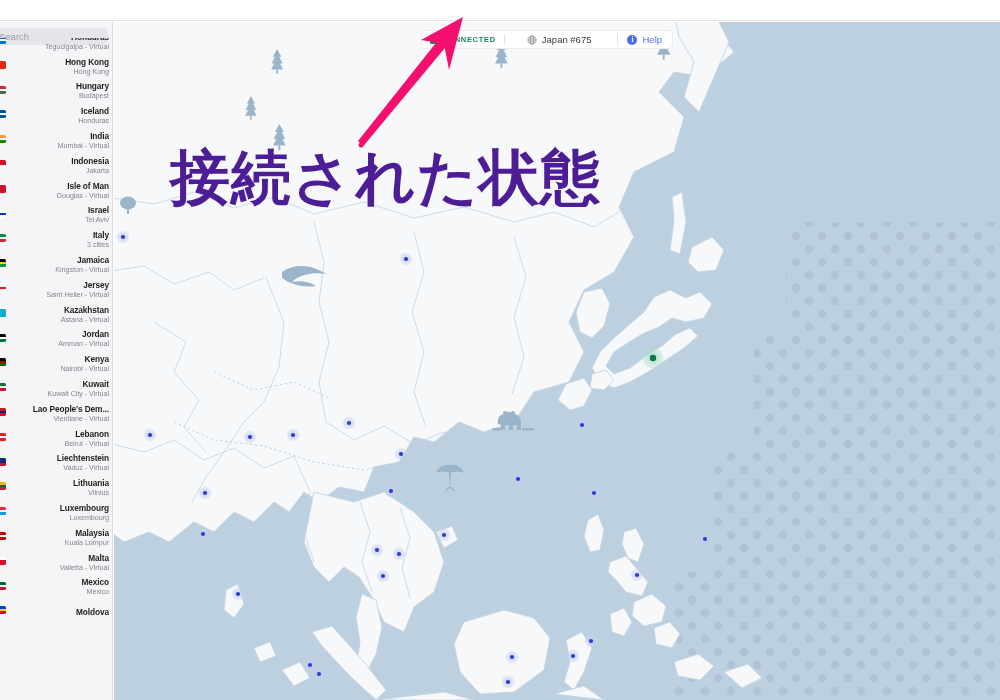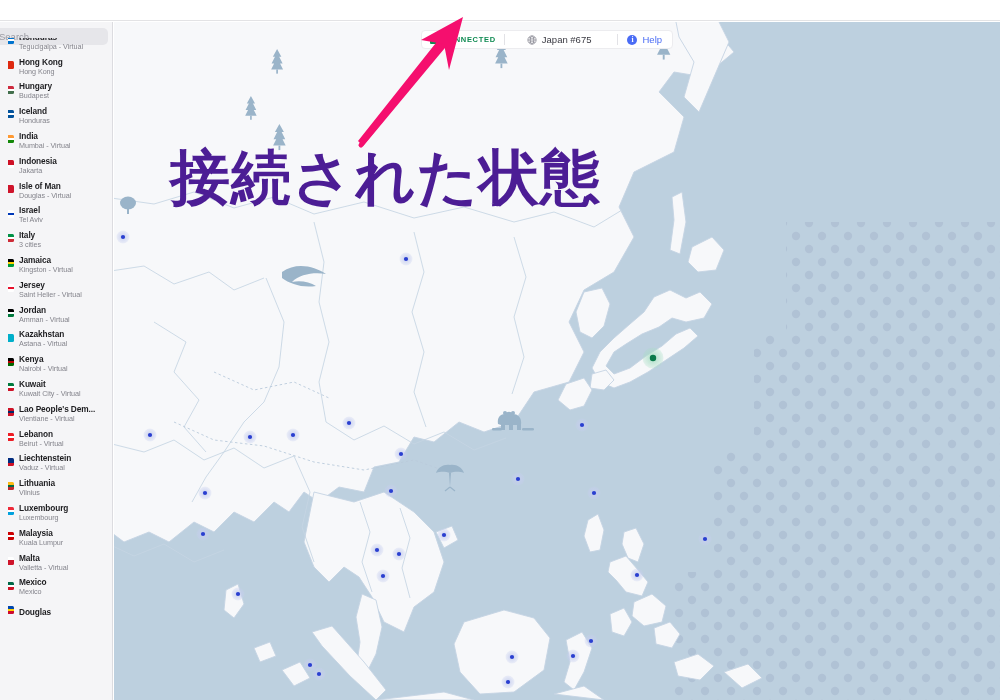--- a/index.html
+++ b/index.html
@@ -71,22 +71,23 @@
     background: #e6e6ea;
     border: none; border-radius: 5px;
     font-size: 9.5px; color: #6b6b73;
     padding: 0 7px;
     font-family: "Liberation Sans", sans-serif;
     outline: none;
   }
   #search-input::placeholder { color: #9a9aa2; }
 
   #country-list {
-    position: absolute; left: 8px; top: 21px; width: 113px; height: 657px;
+    position: absolute; left: 0; top: 21px; width: 113px; height: 657px;
     overflow: hidden;
+    text-align: right;
   }
   .country-row {
     position: relative;
     height: 24.8px;
     padding: 2px 4px 2px 11px;
     display: flex; flex-direction: column; justify-content: center;
   }
   .country-row.selected { background: #e4e4e7; }
   .flag {
     position: absolute; left: -4px; top: 7px;
@@ -223,30 +224,30 @@
           <span class="flag" style="background: linear-gradient(rgb(0, 0, 0) 0px, rgb(0, 0, 0) 33.3%, rgb(254, 209, 0) 33.3%, rgb(254, 209, 0) 66.6%, rgb(0, 155, 58) 66.6%, rgb(0, 155, 58) 100%);"></span>
           <div class="cname">Jamaica</div>
           <div class="ccity">Kingston - Virtual</div>
         </div>
         <div class="country-row">
           <span class="flag" style="background: linear-gradient(rgb(255, 255, 255) 0px, rgb(255, 255, 255) 33.3%, rgb(232, 17, 45) 33.3%, rgb(232, 17, 45) 66.6%, rgb(255, 255, 255) 66.6%, rgb(255, 255, 255) 100%);"></span>
           <div class="cname">Jersey</div>
           <div class="ccity">Saint Helier - Virtual</div>
         </div>
         <div class="country-row">
+          <span class="flag" style="background: linear-gradient(rgb(0, 175, 202) 0px, rgb(0, 175, 202) 33.3%, rgb(0, 175, 202) 33.3%, rgb(0, 175, 202) 66.6%, rgb(0, 175, 202) 66.6%, rgb(0, 175, 202) 100%);"></span>
+          <div class="cname">Kazakhstan</div>
+          <div class="ccity">Astana - Virtual</div>
+        </div>
+        <div class="country-row">
           <span class="flag" style="background: linear-gradient(rgb(0, 0, 0) 0px, rgb(0, 0, 0) 33.3%, rgb(255, 255, 255) 33.3%, rgb(255, 255, 255) 66.6%, rgb(0, 122, 61) 66.6%, rgb(0, 122, 61) 100%);"></span>
           <div class="cname">Jordan</div>
           <div class="ccity">Amman - Virtual</div>
         </div>
         <div class="country-row">
-          <span class="flag" style="background: linear-gradient(rgb(0, 175, 202) 0px, rgb(0, 175, 202) 33.3%, rgb(0, 175, 202) 33.3%, rgb(0, 175, 202) 66.6%, rgb(0, 175, 202) 66.6%, rgb(0, 175, 202) 100%);"></span>
-          <div class="cname">Kazakhstan</div>
-          <div class="ccity">Astana - Virtual</div>
-        </div>
-        <div class="country-row">
           <span class="flag" style="background: linear-gradient(rgb(0, 0, 0) 0px, rgb(0, 0, 0) 33.3%, rgb(187, 0, 0) 33.3%, rgb(187, 0, 0) 66.6%, rgb(0, 102, 0) 66.6%, rgb(0, 102, 0) 100%);"></span>
           <div class="cname">Kenya</div>
           <div class="ccity">Nairobi - Virtual</div>
         </div>
         <div class="country-row">
           <span class="flag" style="background: linear-gradient(rgb(0, 122, 61) 0px, rgb(0, 122, 61) 33.3%, rgb(255, 255, 255) 33.3%, rgb(255, 255, 255) 66.6%, rgb(206, 17, 38) 66.6%, rgb(206, 17, 38) 100%);"></span>
           <div class="cname">Kuwait</div>
           <div class="ccity">Kuwait City - Virtual</div>
         </div>
         <div class="country-row">
@@ -284,21 +285,21 @@
           <div class="cname">Malta</div>
           <div class="ccity">Valletta - Virtual</div>
         </div>
         <div class="country-row">
           <span class="flag" style="background: linear-gradient(rgb(0, 104, 71) 0px, rgb(0, 104, 71) 33.3%, rgb(255, 255, 255) 33.3%, rgb(255, 255, 255) 66.6%, rgb(206, 17, 38) 66.6%, rgb(206, 17, 38) 100%);"></span>
           <div class="cname">Mexico</div>
           <div class="ccity">Mexico</div>
         </div>
         <div class="country-row">
           <span class="flag" style="background: linear-gradient(rgb(0, 70, 174) 0px, rgb(0, 70, 174) 33.3%, rgb(255, 210, 0) 33.3%, rgb(255, 210, 0) 66.6%, rgb(204, 9, 47) 66.6%, rgb(204, 9, 47) 100%);"></span>
-          <div class="cname">Douglas</div>
+          <div class="cname">Moldova</div>
         </div>
       </div>
   </div>
 
   <div id="map">
     <svg id="map-svg" width="886" height="678" viewBox="0 0 886 678">
       <defs>
         <pattern id="polka" x="0" y="0" width="26" height="26" patternUnits="userSpaceOnUse">
           <circle cx="6" cy="6" r="4.2" fill="#aebfd3"></circle>
           <circle cx="19" cy="19" r="4.2" fill="#aebfd3"></circle>

